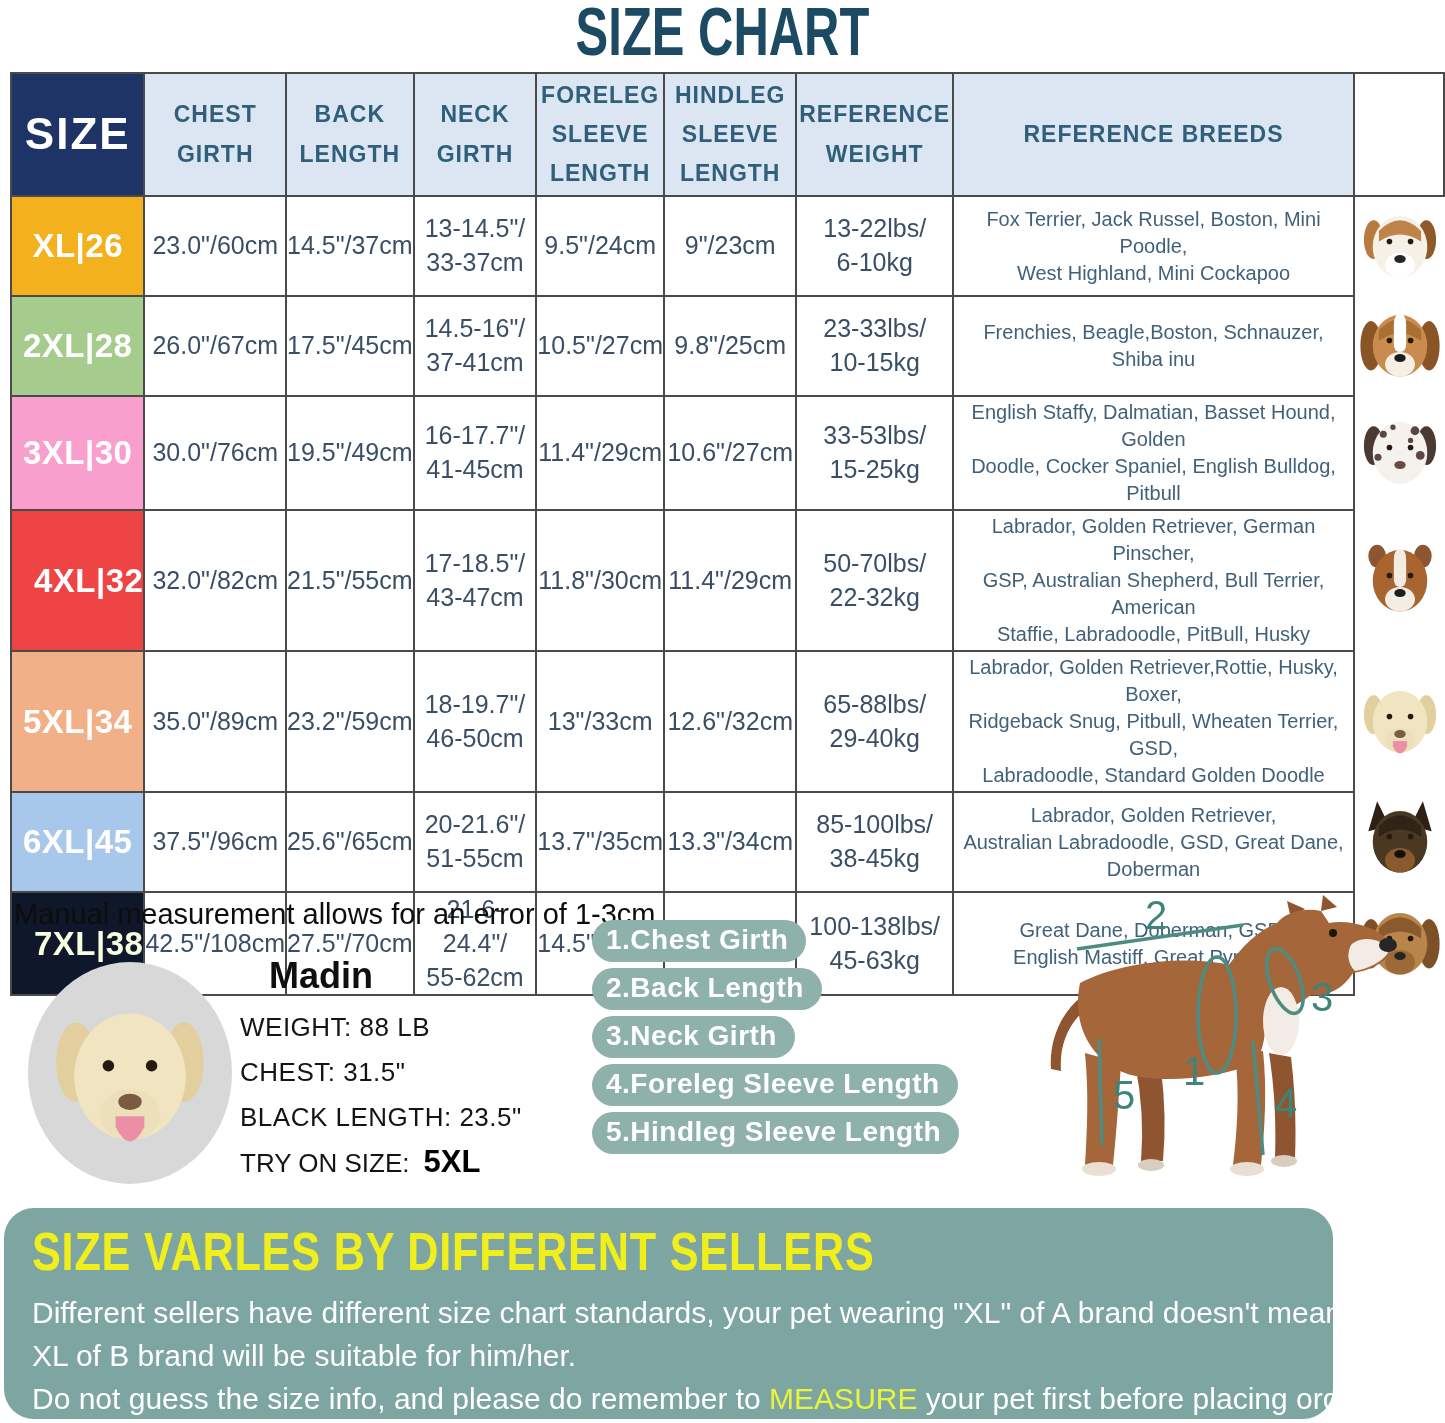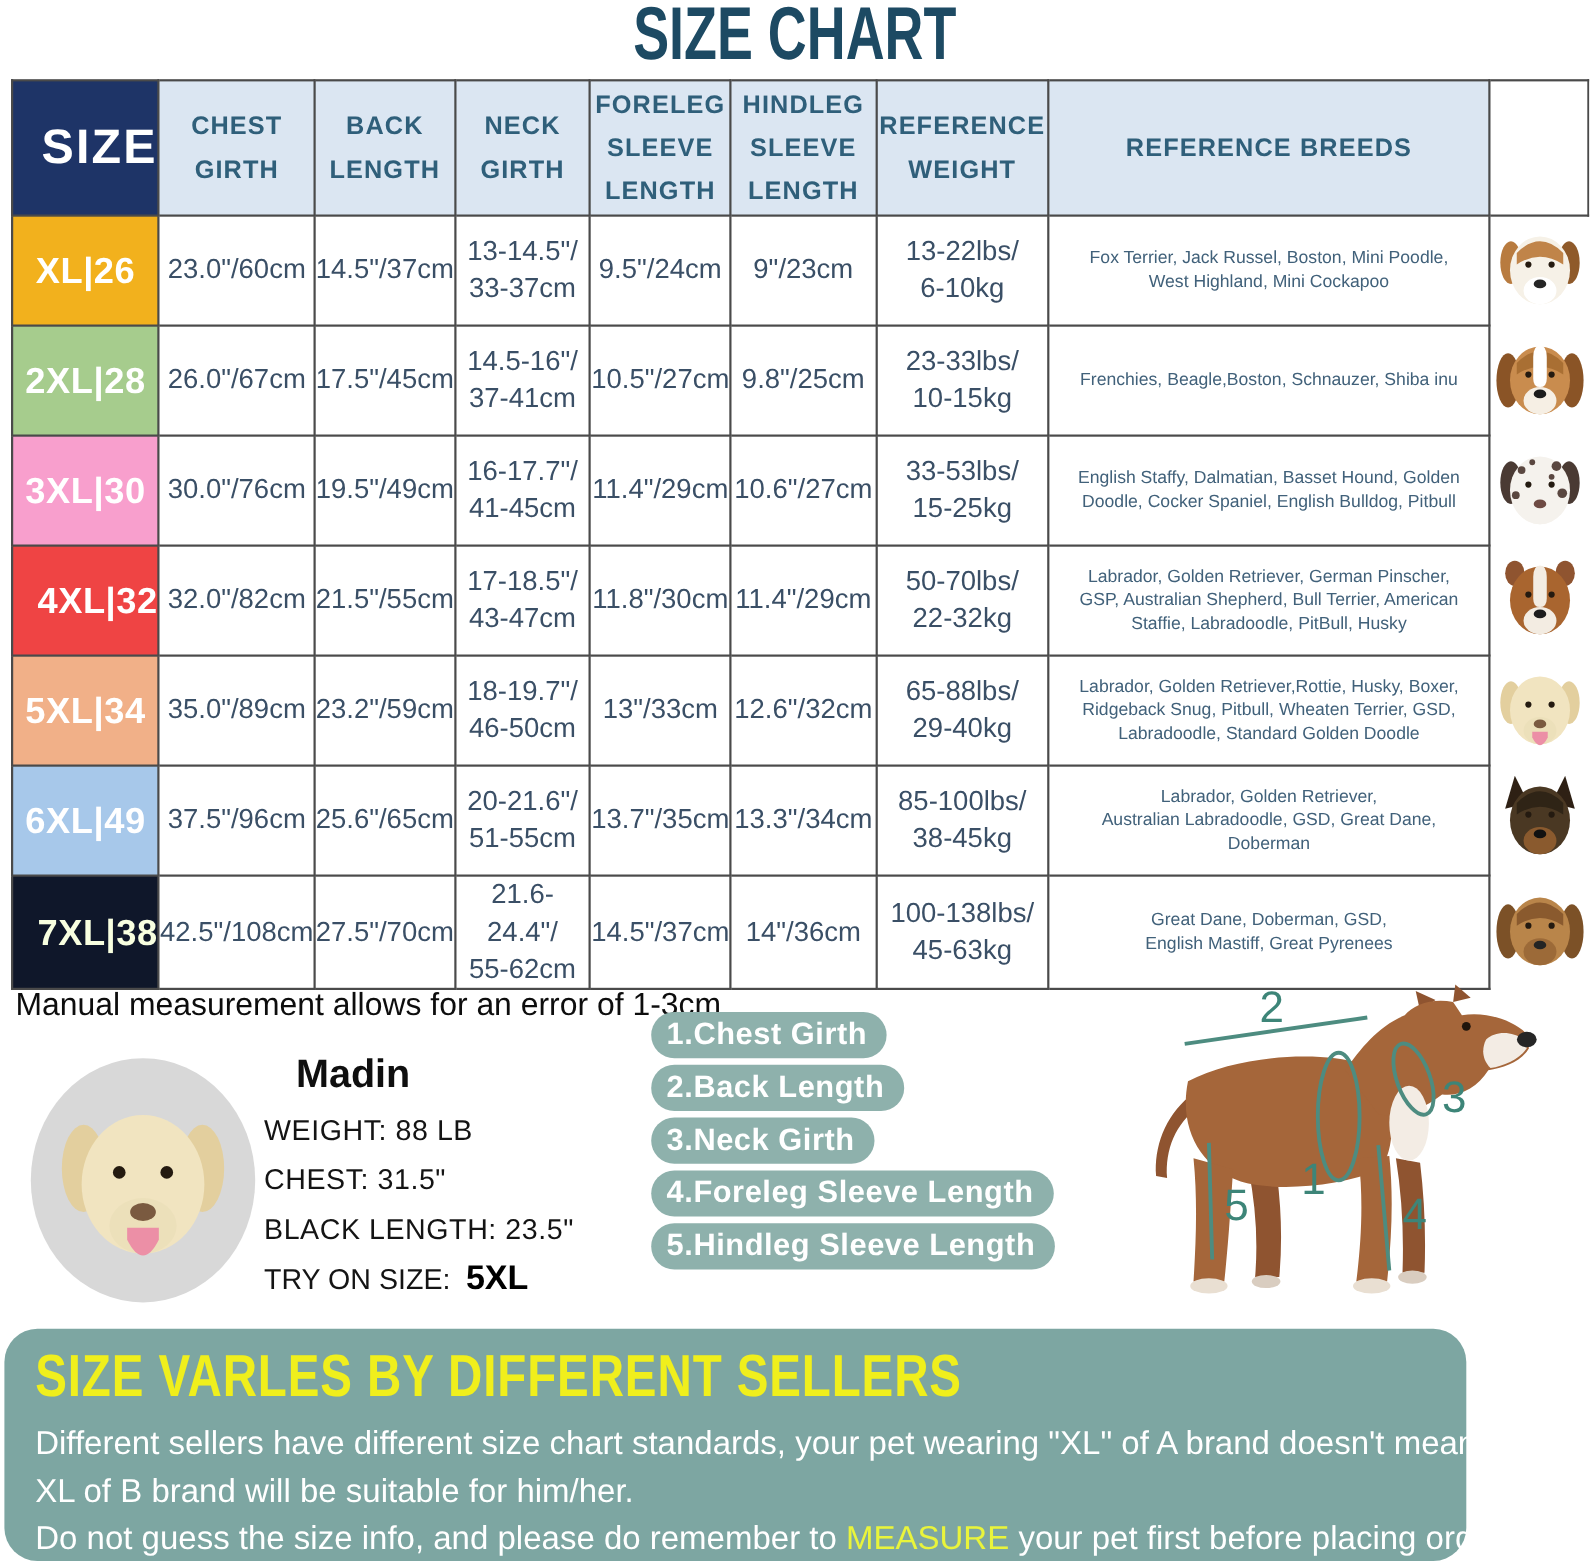--- a/index.html
+++ b/index.html
@@ -24,24 +24,24 @@
          transform:scaleX(.72);letter-spacing:0px;}
 
   table.size-chart{position:absolute;left:10px;top:72px;border-collapse:collapse;table-layout:fixed;}
   col.c0{width:118px}col.c1{width:130px}col.c2{width:122px}col.c3{width:128px}
   col.c4{width:127px}col.c5{width:133px}col.c6{width:157px}col.c7{width:430px}col.c8{width:90px}
   .size-chart th,.size-chart td{border:2px solid var(--border);text-align:center;vertical-align:middle;padding:0;background:#fff;}
   .size-chart tr.hdr-row{height:123px;}
   .size-chart tr.data-row{height:100px;}
   th.hdr{background:var(--header_bg);color:var(--header_text);font-size:23px;font-weight:bold;
          letter-spacing:1px;white-space:pre-line;line-height:1.7;}
-  th.size-h{background:var(--size_header_bg);color:#ffffff;font-size:44px;letter-spacing:2px;text-align:right;}
+  th.size-h{background:var(--size_header_bg);color:#ffffff;font-size:44px;letter-spacing:2px;}
   td.size-cell{color:#ffffff;font-size:33px;font-weight:bold;letter-spacing:0.5px;}
   td.val{color:var(--cell_text);font-size:25px;white-space:pre-line;line-height:1.35;}
-  td.breeds{color:#41617a;font-size:16px;white-space:pre-line;line-height:1.35;padding:2px 6px;}
+  td.breeds{color:#41617a;font-size:20px;white-space:pre-line;line-height:1.35;padding:2px 6px;}
   td.photo{border:0;background:#fff;}
 
   .note{position:absolute;left:14px;top:898px;font-size:29px;color:#0d0d0d;}
 
   .model-circle{position:absolute;left:28px;top:962px;width:204px;height:222px;border-radius:50%;
                 background:#d8d8d8;display:flex;align-items:center;justify-content:center;overflow:hidden;}
   .model-name{position:absolute;left:240px;top:955px;font-size:36px;font-weight:bold;color:#0f0f0f;margin-left:29px;}
   .model-line{position:absolute;left:240px;font-size:26px;color:#141414;letter-spacing:0.5px;}
   .ml0{top:1012px}.ml1{top:1057px}.ml2{top:1102px}
   .model-tryon{position:absolute;left:240px;top:1144px;font-size:26px;color:#141414;}
@@ -221,21 +221,21 @@
               <ellipse cx="80" cy="44" rx="11" ry="22" fill="#e3cf9e"></ellipse>
               <ellipse cx="50" cy="52" rx="31" ry="35" fill="#f1e4c0"></ellipse>
     <ellipse cx="50" cy="73" rx="17" ry="14" fill="#ece0ba"></ellipse>
               <path d="M42,80 q8,16 16,0 l0,-6 -16,0 Z" fill="#ec8fa6"></path>
     <ellipse cx="50" cy="66" rx="6.5" ry="4.5" fill="#7a5a40"></ellipse>
     <circle cx="38" cy="46" r="3.2" fill="#241a10"></circle>
               <circle cx="62" cy="46" r="3.2" fill="#241a10"></circle>
             </svg></td>
         </tr>
         <tr class="data-row">
-          <td class="size-cell" style="background: rgb(167, 200, 234); color: rgb(255, 255, 255);">6XL|49</td>
+          <td class="size-cell" style="background: rgb(167, 200, 234); color: rgb(255, 255, 255);">6XL|45</td>
           <td class="val">37.5"/96cm</td>
           <td class="val">25.6"/65cm</td>
           <td class="val">20-21.6"/
 51-55cm</td>
           <td class="val">13.7"/35cm</td>
           <td class="val">13.3"/34cm</td>
           <td class="val">85-100lbs/
 38-45kg</td>
           <td class="breeds">Labrador, Golden Retriever,
 Australian Labradoodle, GSD, Great Dane,

